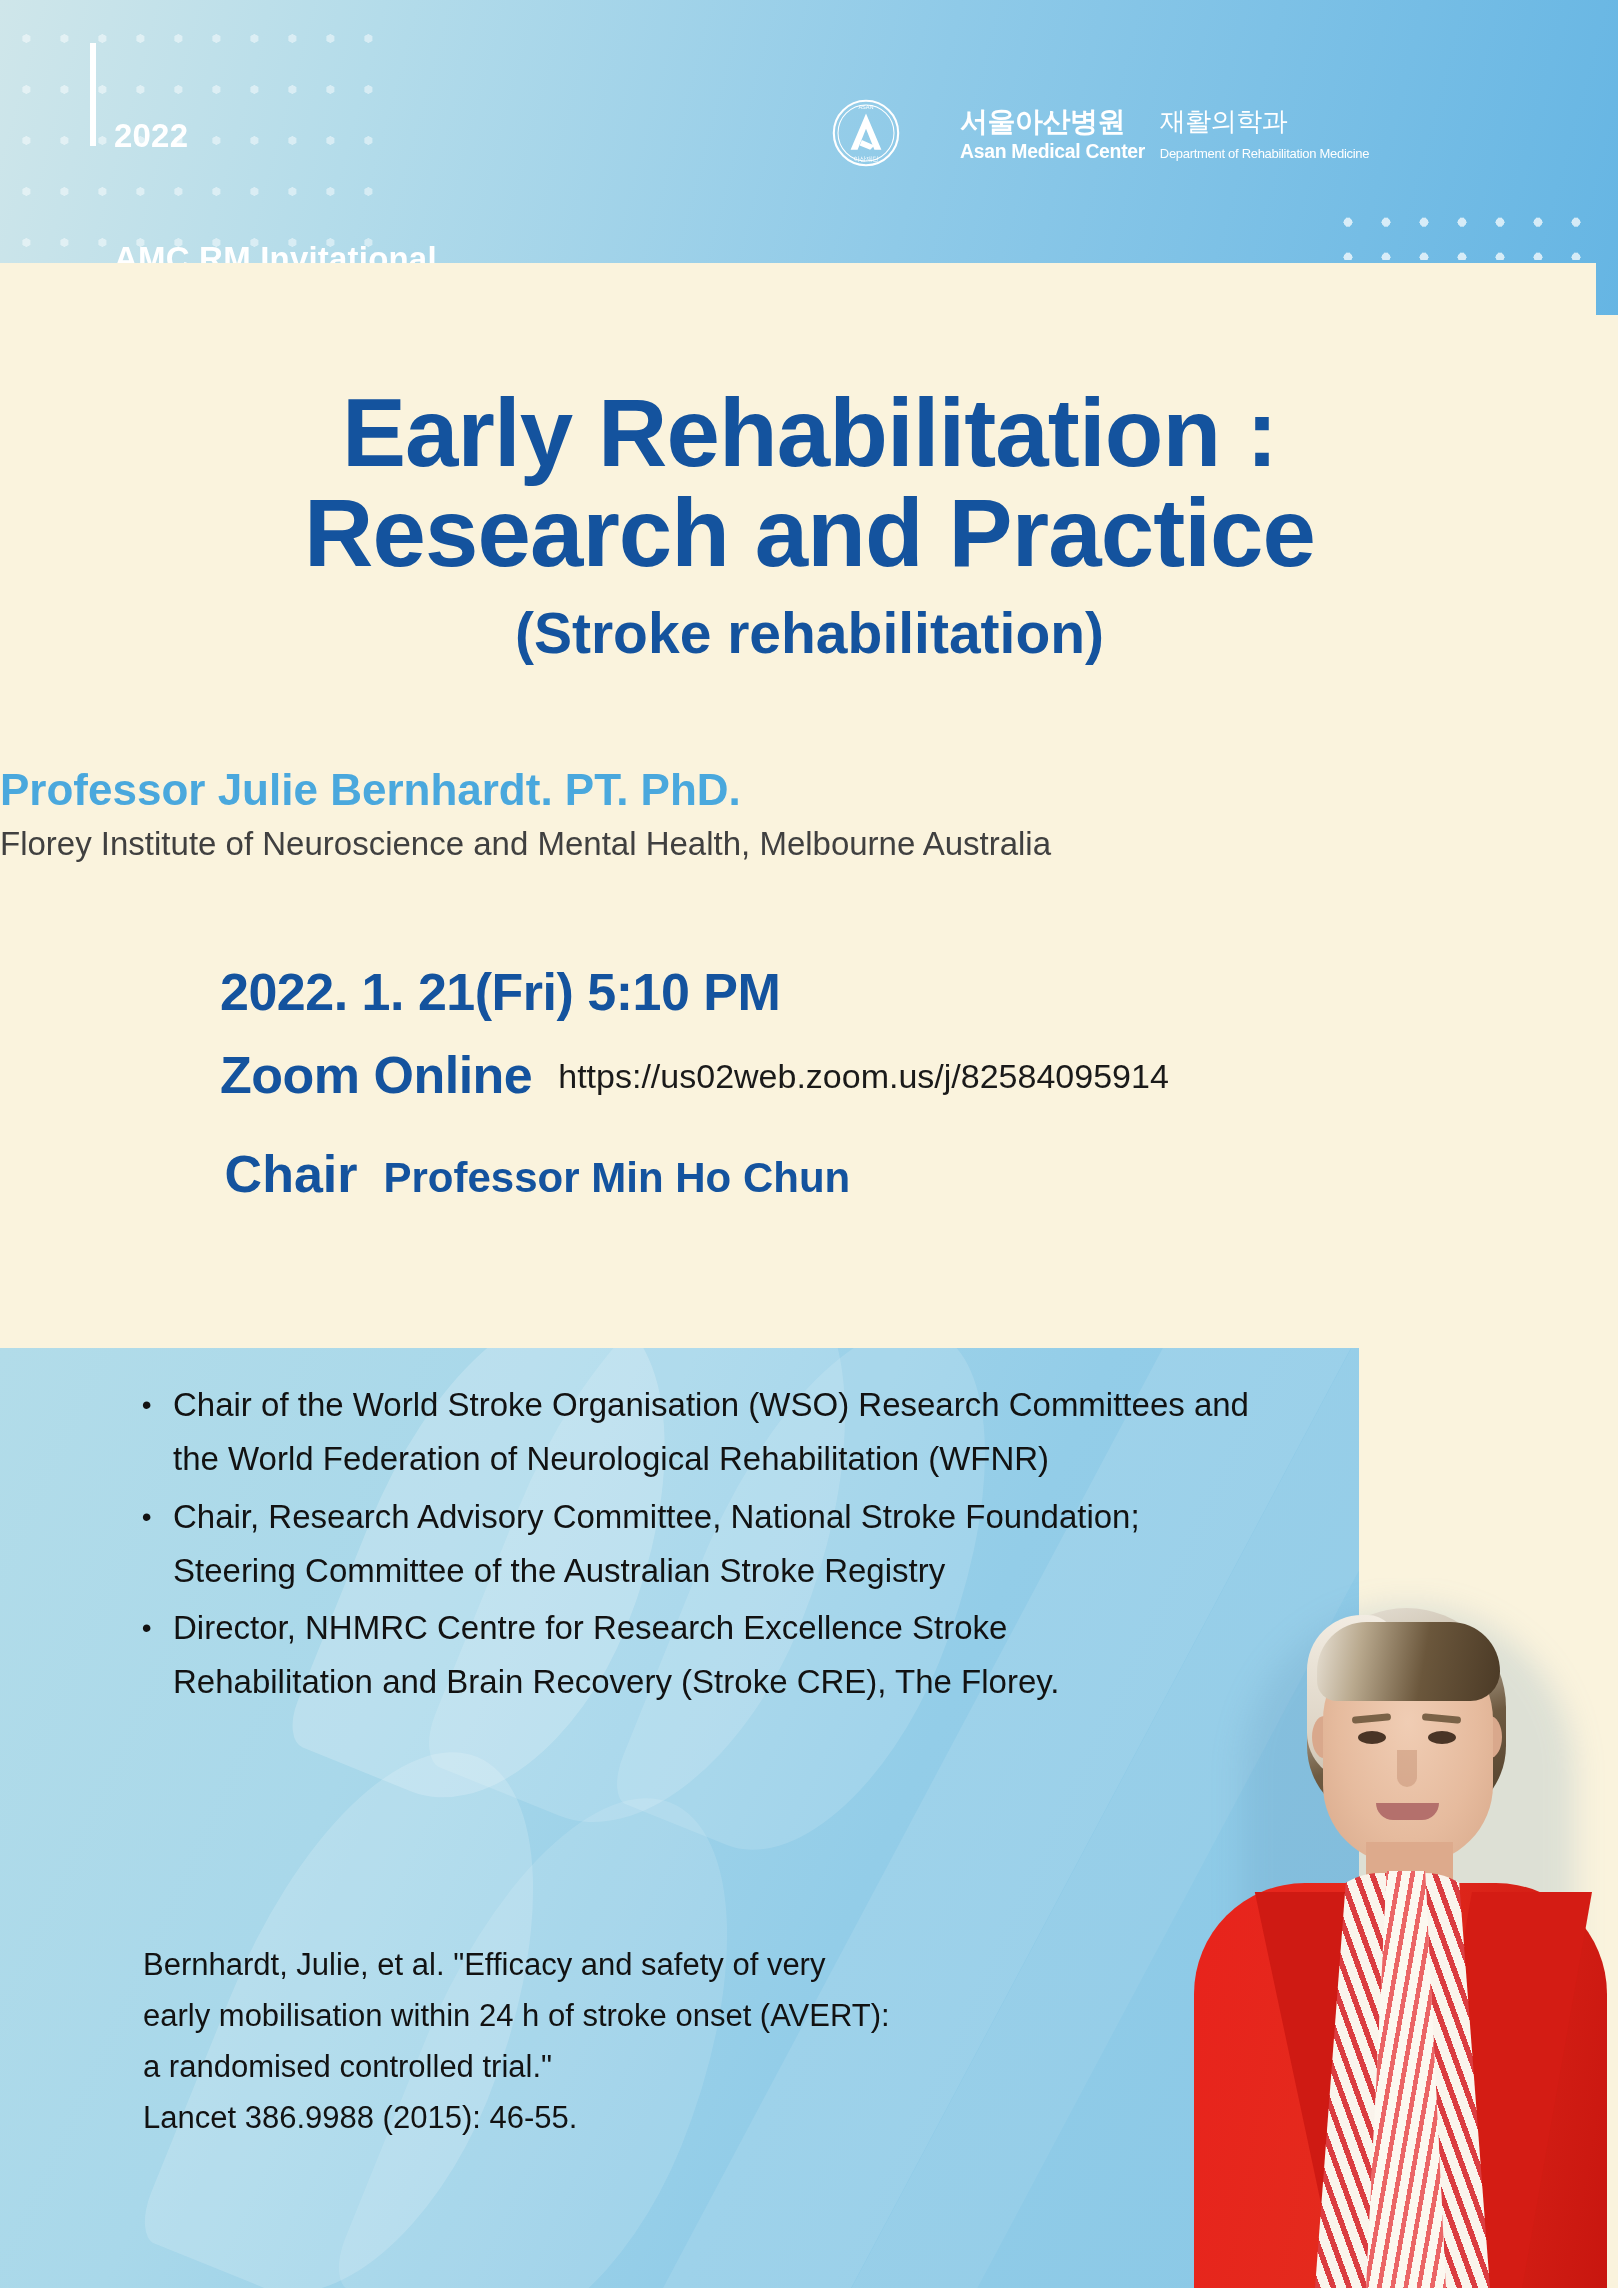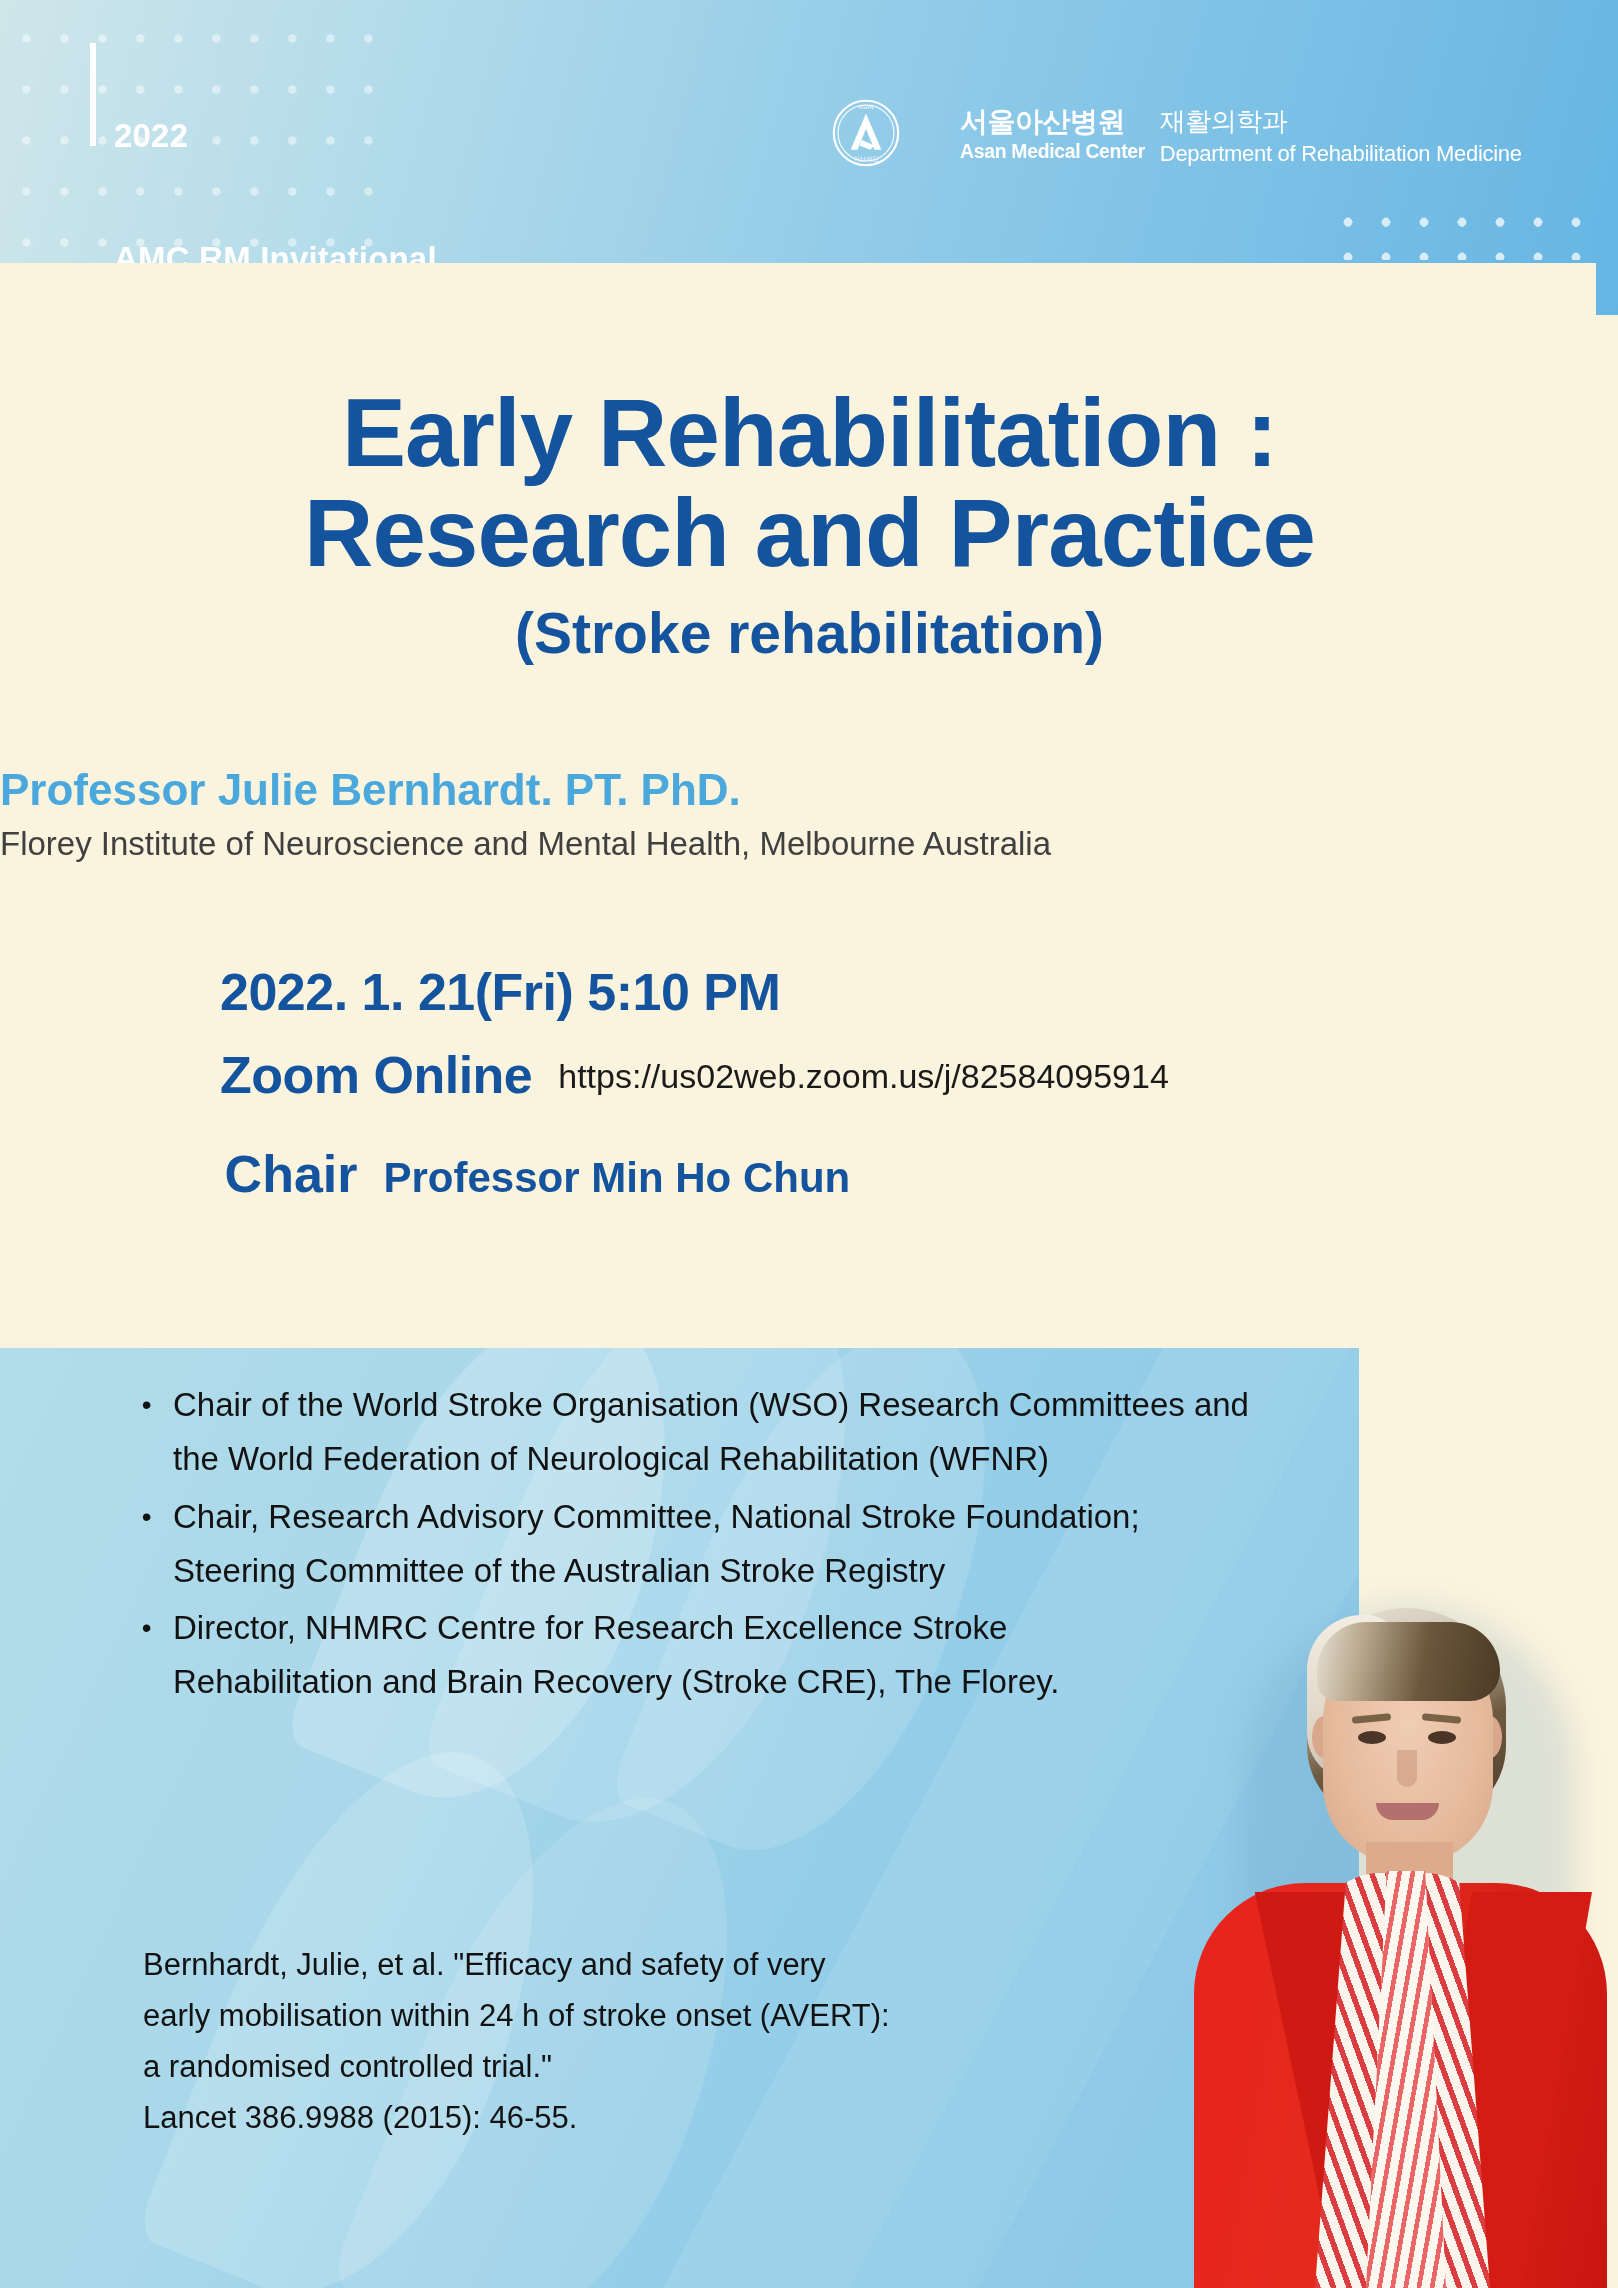--- a/index.html
+++ b/index.html
@@ -101,21 +101,21 @@
   .logo-ko.dept { font-weight: normal; font-size: 26px; }
   .logo-en {
     color: #ffffff;
     font-weight: bold;
     font-size: 19.4px;
     line-height: 22px;
     letter-spacing: -0.3px;
     margin-top: 3.7px;
     white-space: nowrap;
   }
-  .logo-en.dept { font-weight: normal; font-size: 22px; margin-top: 6.5px; }
+  .logo-en.dept { font-weight: normal; font-size: 13px; margin-top: 6.5px; }
 
   
   .cream {
     position: absolute;
     left: 0; top: 263px;
     width: 1596px;
     height: 1085px;
     background: #faf3dd;
   }
   .title-block {

